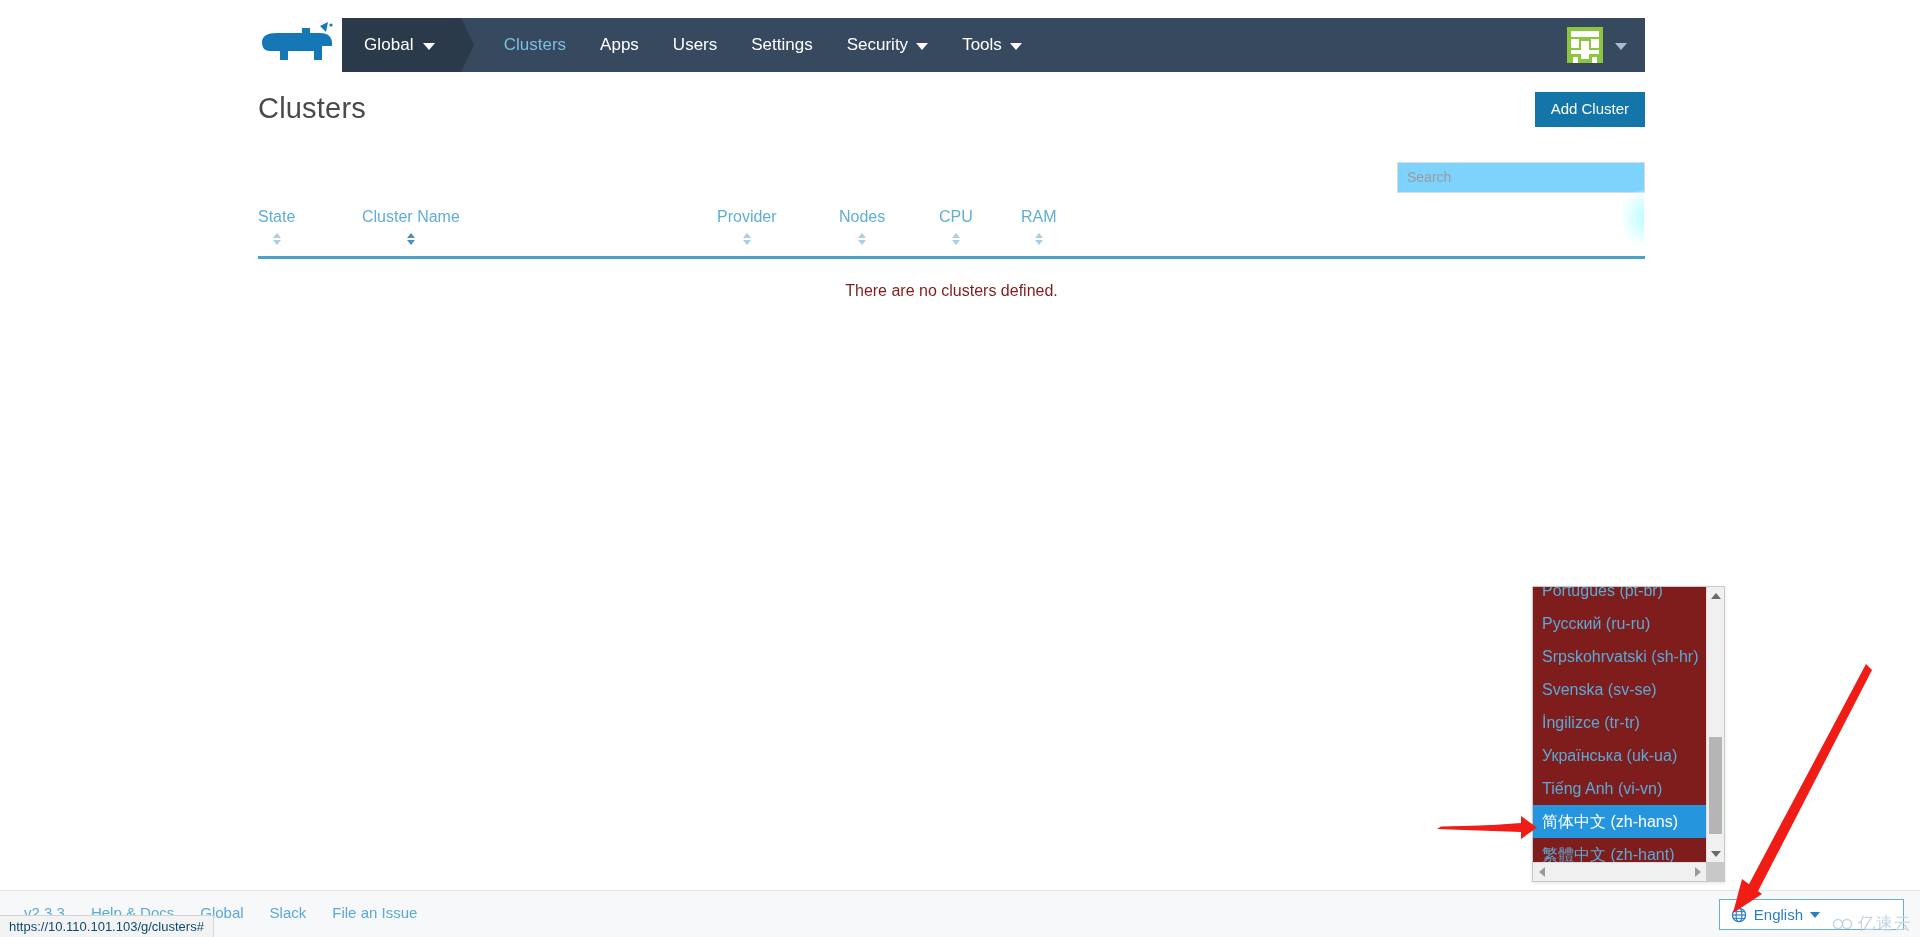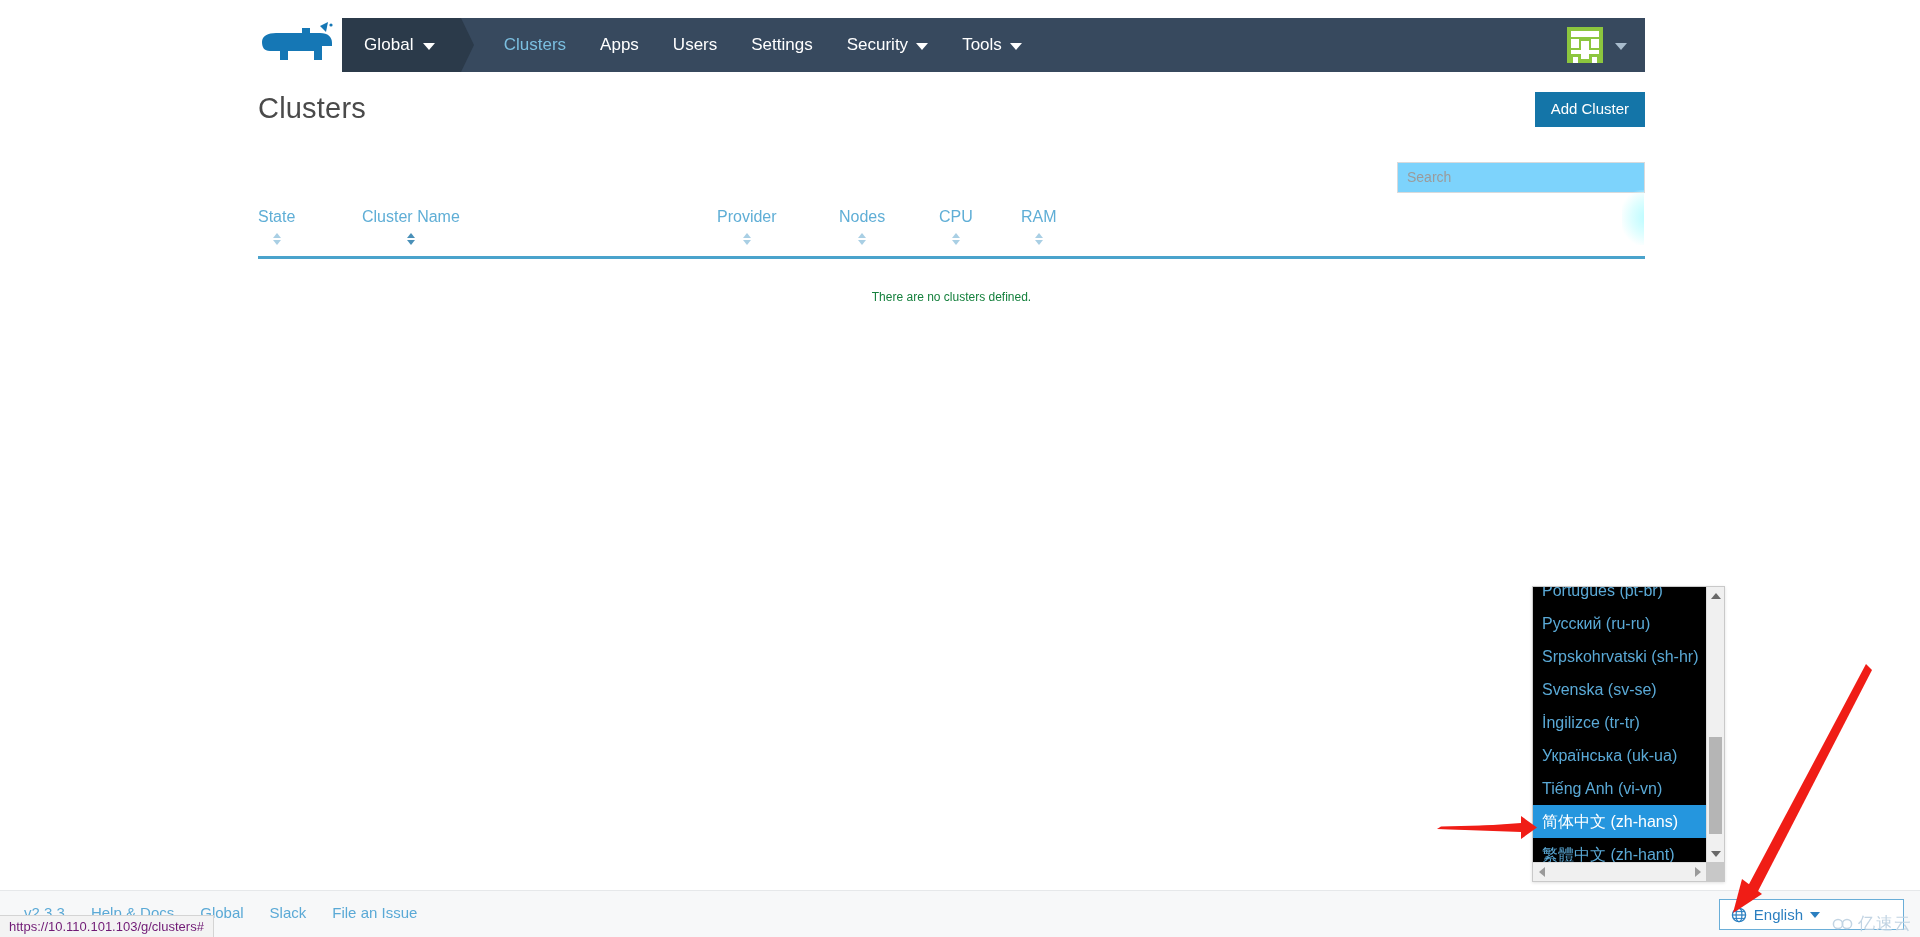--- a/index.html
+++ b/index.html
@@ -62,30 +62,30 @@
     padding:0 0 11px 0; white-space:nowrap; cursor:pointer; vertical-align:bottom;
   }
   .th-inner { display:inline-flex; align-items:center; gap:7px;flex-direction:column; }
   .sortic { display:inline-flex; flex-direction:column; gap:2px; position:relative; top:0px; }
   .sortic b { display:block; width:0;height:0;border-left:4px solid transparent;border-right:4px solid transparent; }
   .sortic b.up { border-bottom:5px solid #a9cfe4; }
   .sortic b.dn { border-top:5px solid #a9cfe4; }
   .sortic.on b.up { border-bottom-color:#4a90b8; }
   .sortic.on b.dn { border-top-color:#4a90b8; }
   .hdr-rule { height:3px; background:#4aa3cc; width:100%; }
-  .empty-row td { text-align:center; color:#15803d; font-size:12px; padding:31px 0; }
+  .empty-row td { text-align:center; color:#7f1d1d; font-size:16px; padding:23px 0; }
 
   
   .cyan-blob { position:absolute; right:0; top:190px; width:22px; height:55px;
     background:radial-gradient(ellipse at 120% 50%, #b6fbff 0%, #ddfeff 45%, rgba(255,255,255,0) 78%); }
 
   
   .lang-menu {
     position:absolute; left:1532px; top:586px; width:193px; height:296px;
-    background:#000000; border:1px solid #c9c9c9; overflow:hidden;
+    background:#7f1d1d; border:1px solid #c9c9c9; overflow:hidden;
     box-shadow:0 1px 3px rgba(0,0,0,.12);
   }
   .lang-scroll { position:absolute; left:0; top:0; right:18px; bottom:19px; overflow:hidden; }
   .lang-list { position:relative; top:-13px; }
   .lang-item {
     height:33px; line-height:33px; padding:0 6px 0 9px;
     font-size:16px; color:#5aa9d6; white-space:nowrap; cursor:pointer;
   }
   .lang-item.selected { background:#2596de; color:#ffffff; }
 
@@ -113,21 +113,21 @@
     font-size:15px; padding:6px 11px; display:flex; align-items:center; gap:7px; cursor:pointer; font-family:inherit;
   }
   .dl-btn { border:none; background:transparent; color:#2b7fc0; font-size:15px;
     padding:6px 12px; display:flex; align-items:center; gap:21px; cursor:pointer; font-family:inherit; }
   .cd-sm { width:0;height:0;border-left:5px solid transparent;border-right:5px solid transparent;border-top:6px solid currentColor; }
 
   .statusbar {
     position:absolute; left:0; bottom:0; height:22px; background:#f3f3f3;
     border:1px solid #d4d4d4; border-left:none; border-bottom:none;
     padding:0 9px; display:flex; align-items:center;
-    font-size:13px; color:#701a75; font-family:"Liberation Sans", sans-serif;
+    font-size:13px; color:#0c4a6e; font-family:"Liberation Sans", sans-serif;
   }
 
   .watermark { position:absolute; right:8px; bottom:2px; display:flex; align-items:center; gap:4px;
     color:#c2d4e3; font-size:17px; letter-spacing:1px; }
 
   
   .arrows { position:absolute; left:0; top:0; width:1920px; height:937px; pointer-events:none; }
 </style>
 </head>
 <body>

